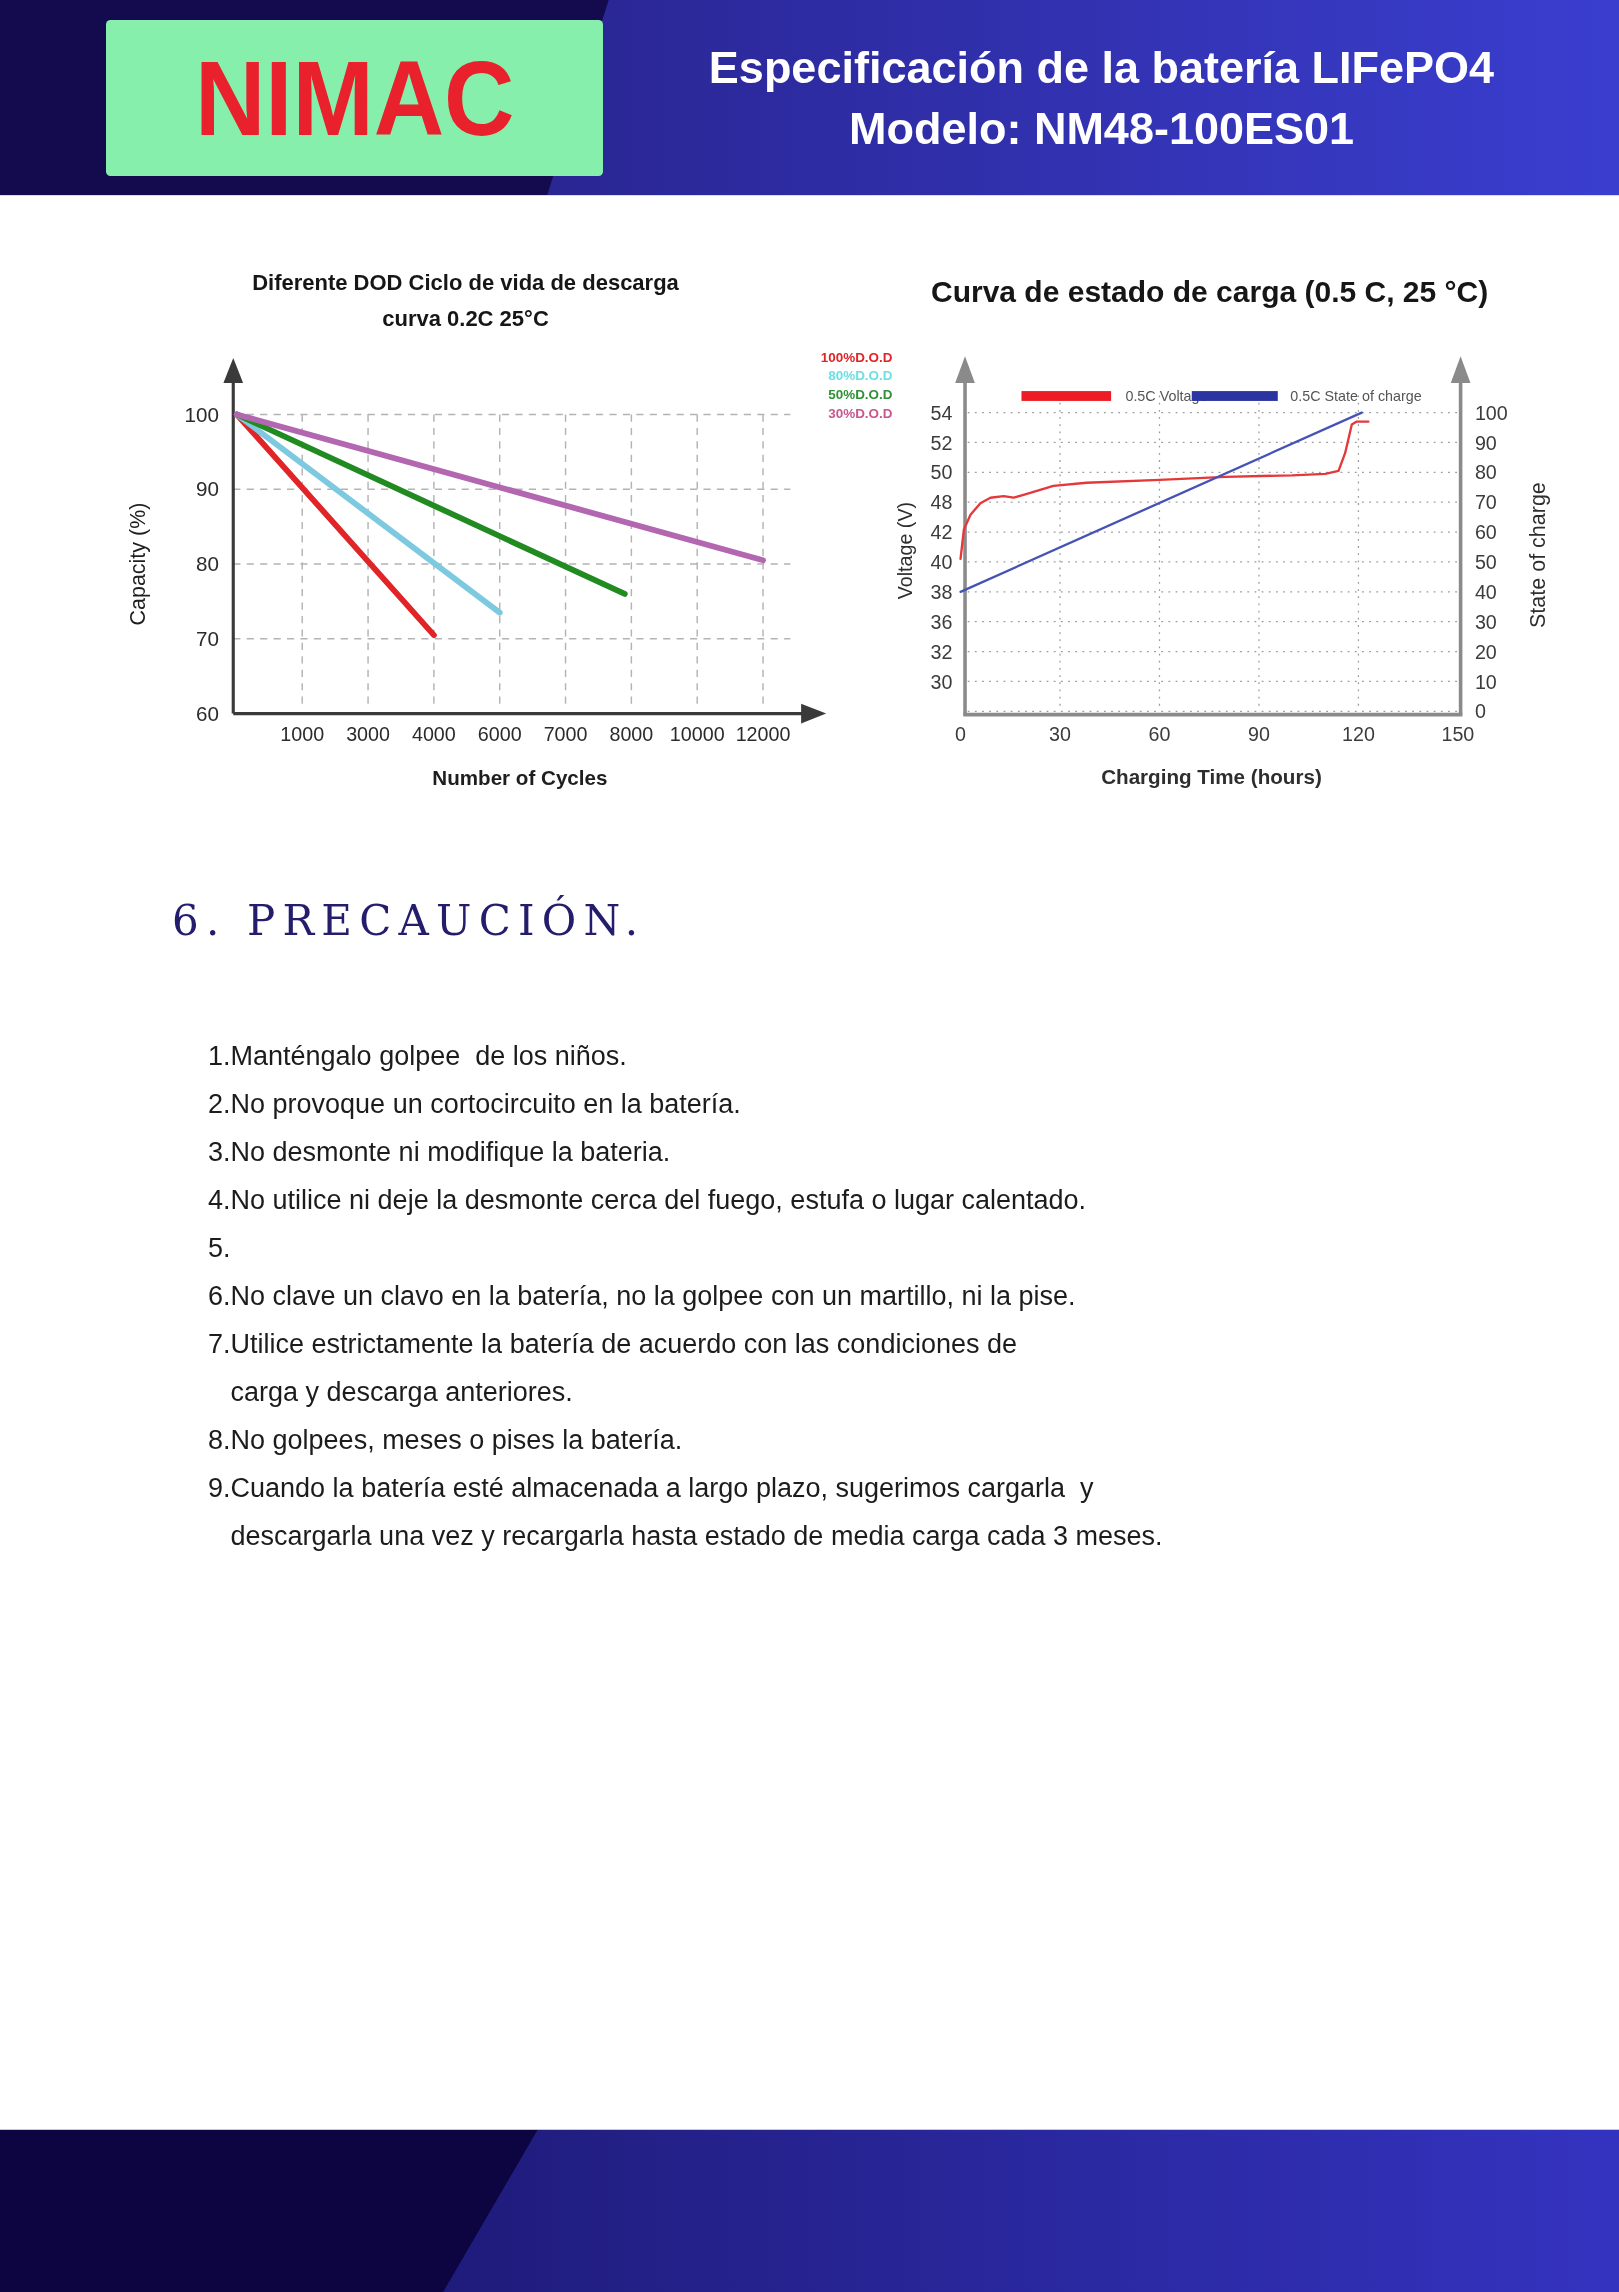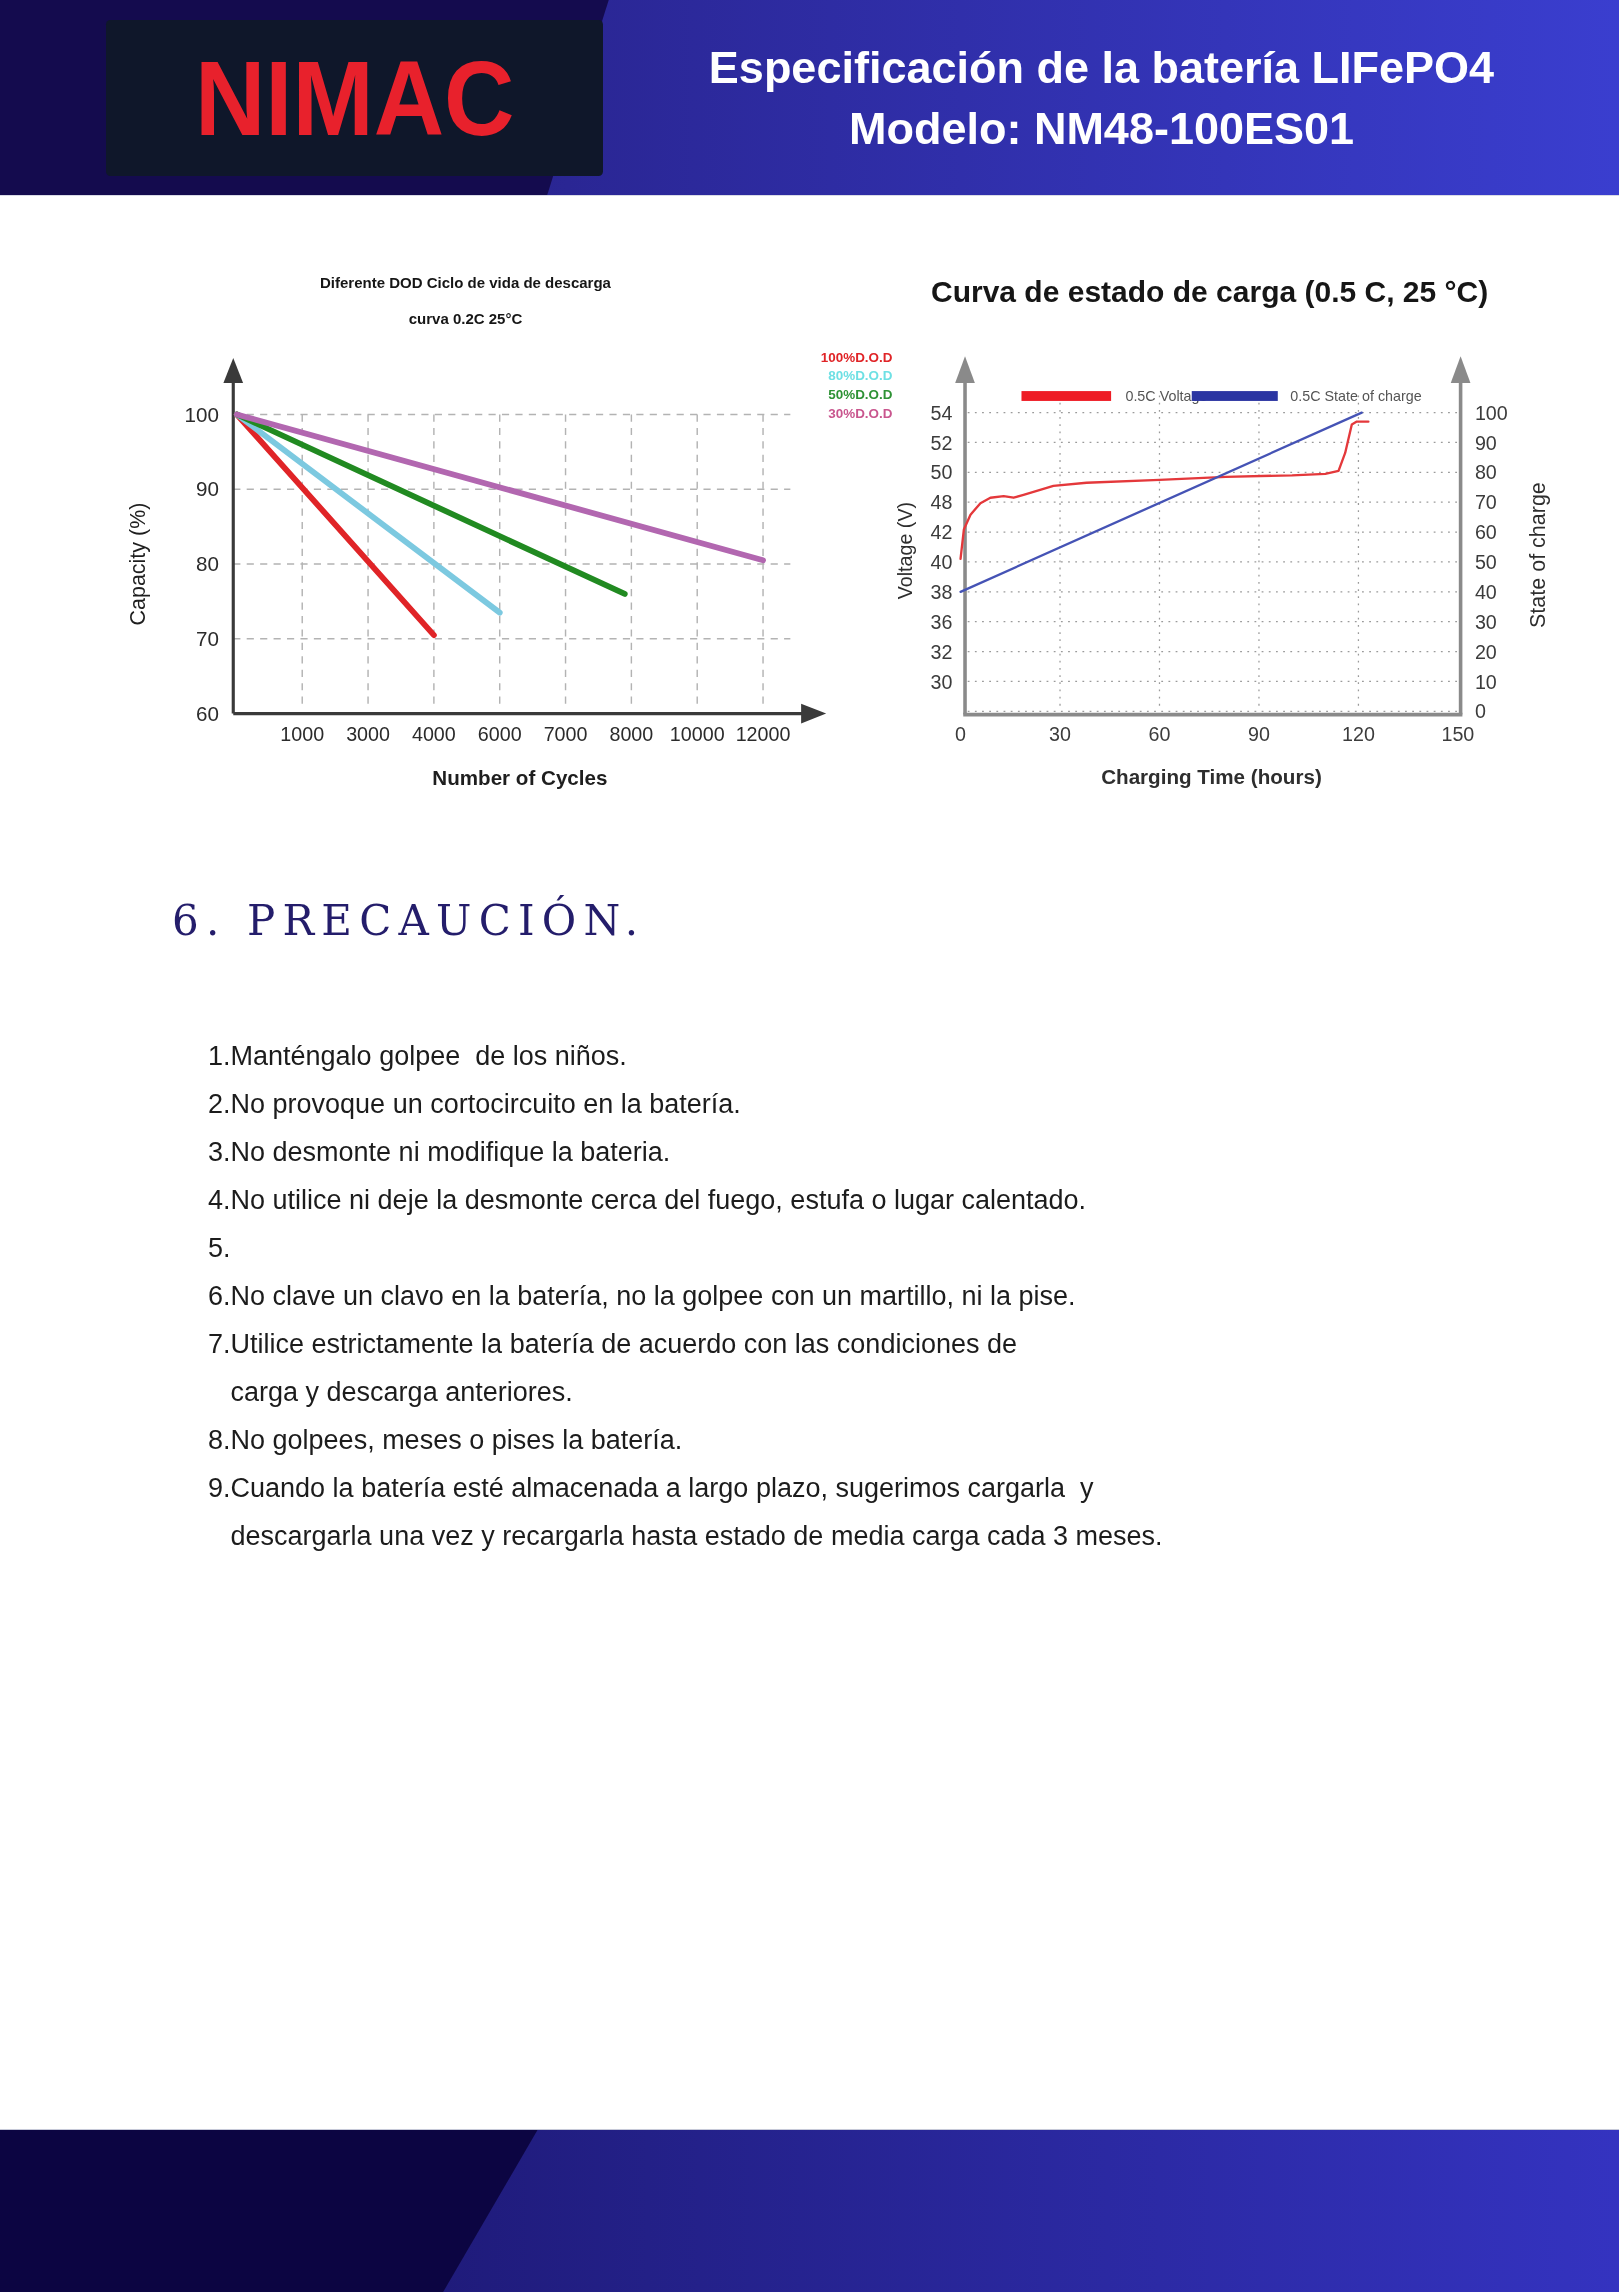--- a/index.html
+++ b/index.html
@@ -5,31 +5,31 @@
   html,body{margin:0;padding:0;background:#ffffff;}
   .page{position:relative;width:1619px;height:2293px;background:#ffffff;overflow:hidden;
         font-family:"Liberation Sans",sans-serif;}
 
   
   .header{position:absolute;left:0;top:0;width:1619px;height:195px;background:#140b4e;
           border-bottom:1.8px solid #d9dbe6;}
   .header-facet{position:absolute;inset:0;
           background:linear-gradient(90deg,#1e1873 0%,#2a2694 35%,#3a3ecf 100%);
           clip-path:polygon(37.6% 0,100% 0,100% 100%,33.8% 100%);}
-  .logo-box{position:absolute;left:106px;top:19.7px;width:497px;height:156px;background:#0f172a;
+  .logo-box{position:absolute;left:106px;top:19.7px;width:497px;height:156px;background:#86efac;
           border-radius:4.5px;display:flex;align-items:center;justify-content:center;}
   .logo-text{font-weight:bold;font-size:106px;color:#e8212c;letter-spacing:0px;
           transform:scaleX(.92);line-height:1;}
   .header-titles{position:absolute;left:618px;top:0;width:967px;height:195px;display:flex;
           flex-direction:column;align-items:center;justify-content:center;gap:16px;}
   .header-title{color:#ffffff;font-weight:bold;font-size:45px;line-height:1;white-space:nowrap;}
 
   
   .chart1-title{position:absolute;left:161px;top:265px;width:609px;text-align:center;
-          font-weight:bold;font-size:15px;line-height:36px;color:#161616;}
+          font-weight:bold;font-size:22px;line-height:36px;color:#161616;}
   .chart2-title{position:absolute;left:931px;top:274px;width:519px;text-align:center;
           font-weight:bold;font-size:30px;line-height:36px;color:#161616;white-space:nowrap;}
 
   .chart-svg{position:absolute;}
   #chart1{left:81px;top:340px;}
   #chart2{left:896px;top:340px;}
 
   
   .precaution-heading{position:absolute;left:172px;top:896px;
           font-family:"DejaVu Serif","Liberation Serif",serif;

